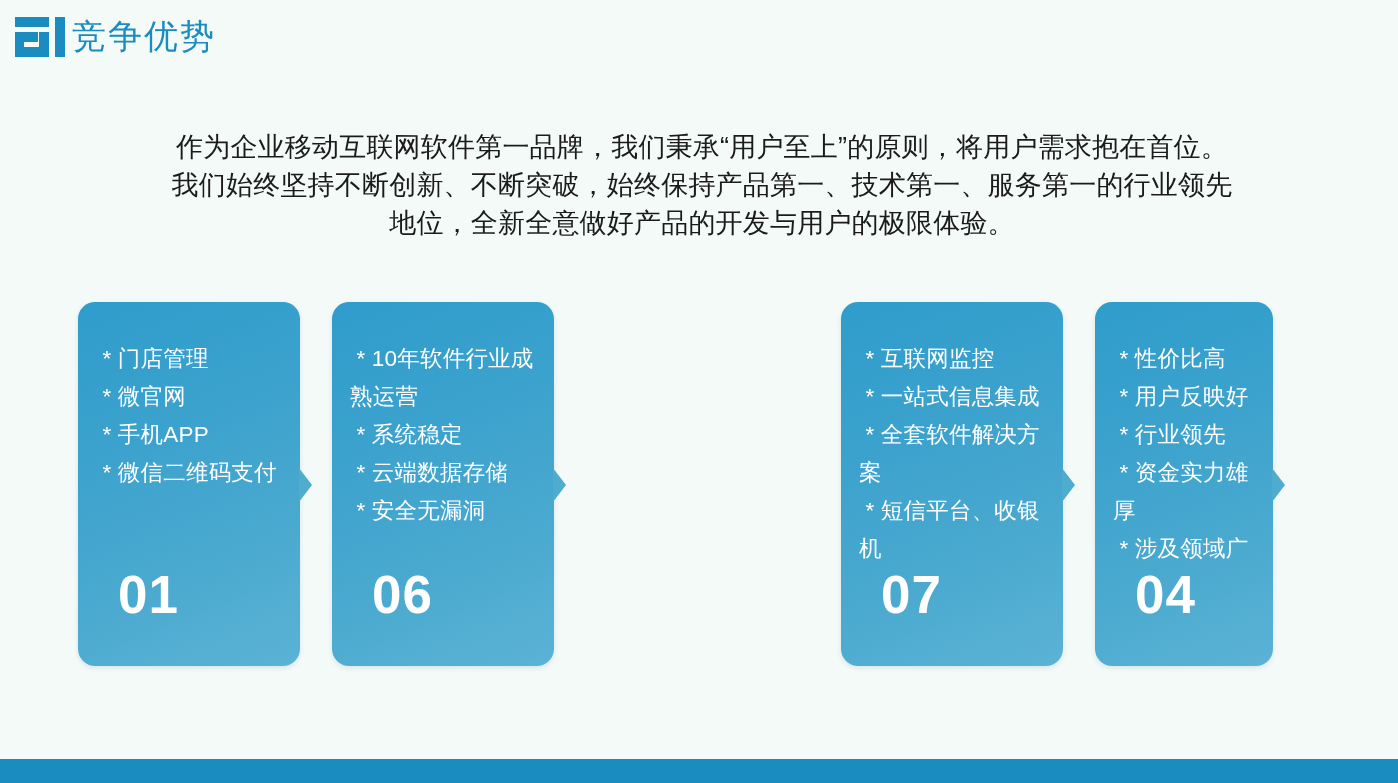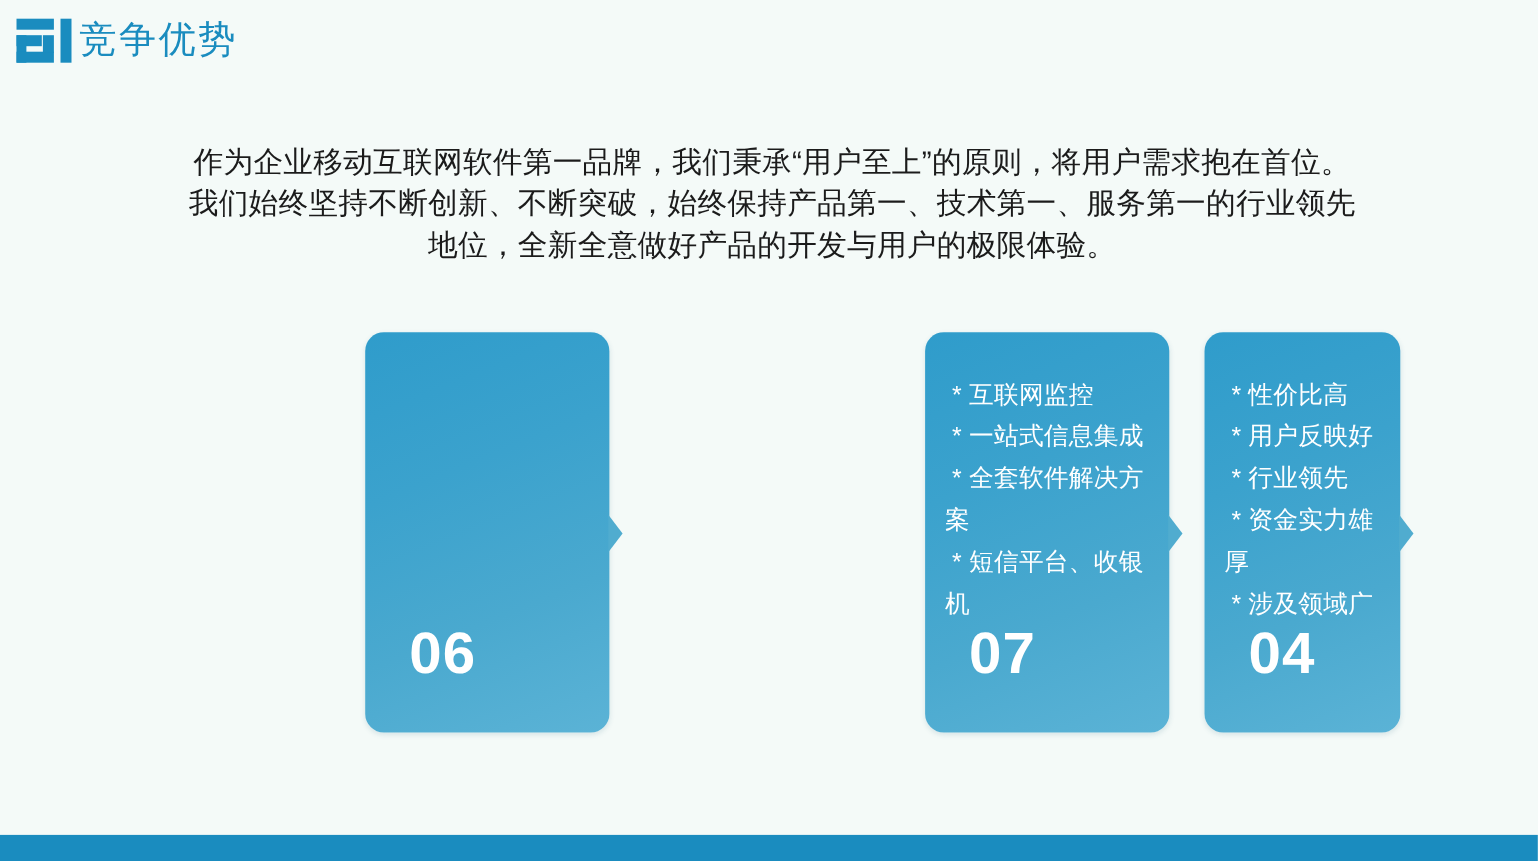--- a/index.html
+++ b/index.html
@@ -158,22 +158,34 @@
     </span>
     <span class="header-title">竞争优势</span>
   </div>
 
   <div class="intro">
     <p>作为企业移动互联网软件第一品牌，我们秉承“用户至上”的原则，将用户需求抱在首位。我们始终坚持不断创新、不断突破，始终保持产品第一、技术第一、服务第一的行业领先地位，全新全意做好产品的开发与用户的极限体验。</p>
   </div>
 
   <div class="cards">
 
+    <div class="card card-1">
+      <div class="card-text"> * 门店管理
+ * 微官网
+ * 手机APP
+ * 微信二维码支付</div>
+      <div class="card-num">01</div>
+      <span class="card-arrow"></span>
+    </div>
 
     <div class="card card-2">
+      <div class="card-text"> * 10年软件行业成熟运营
+ * 系统稳定
+ * 云端数据存储
+ * 安全无漏洞</div>
       <div class="card-num">06</div>
       <span class="card-arrow"></span>
     </div>
 
 
     <div class="card card-4">
       <div class="card-text"> * 互联网监控
  * 一站式信息集成
  * 全套软件解决方案
  * 短信平台、收银机</div>

